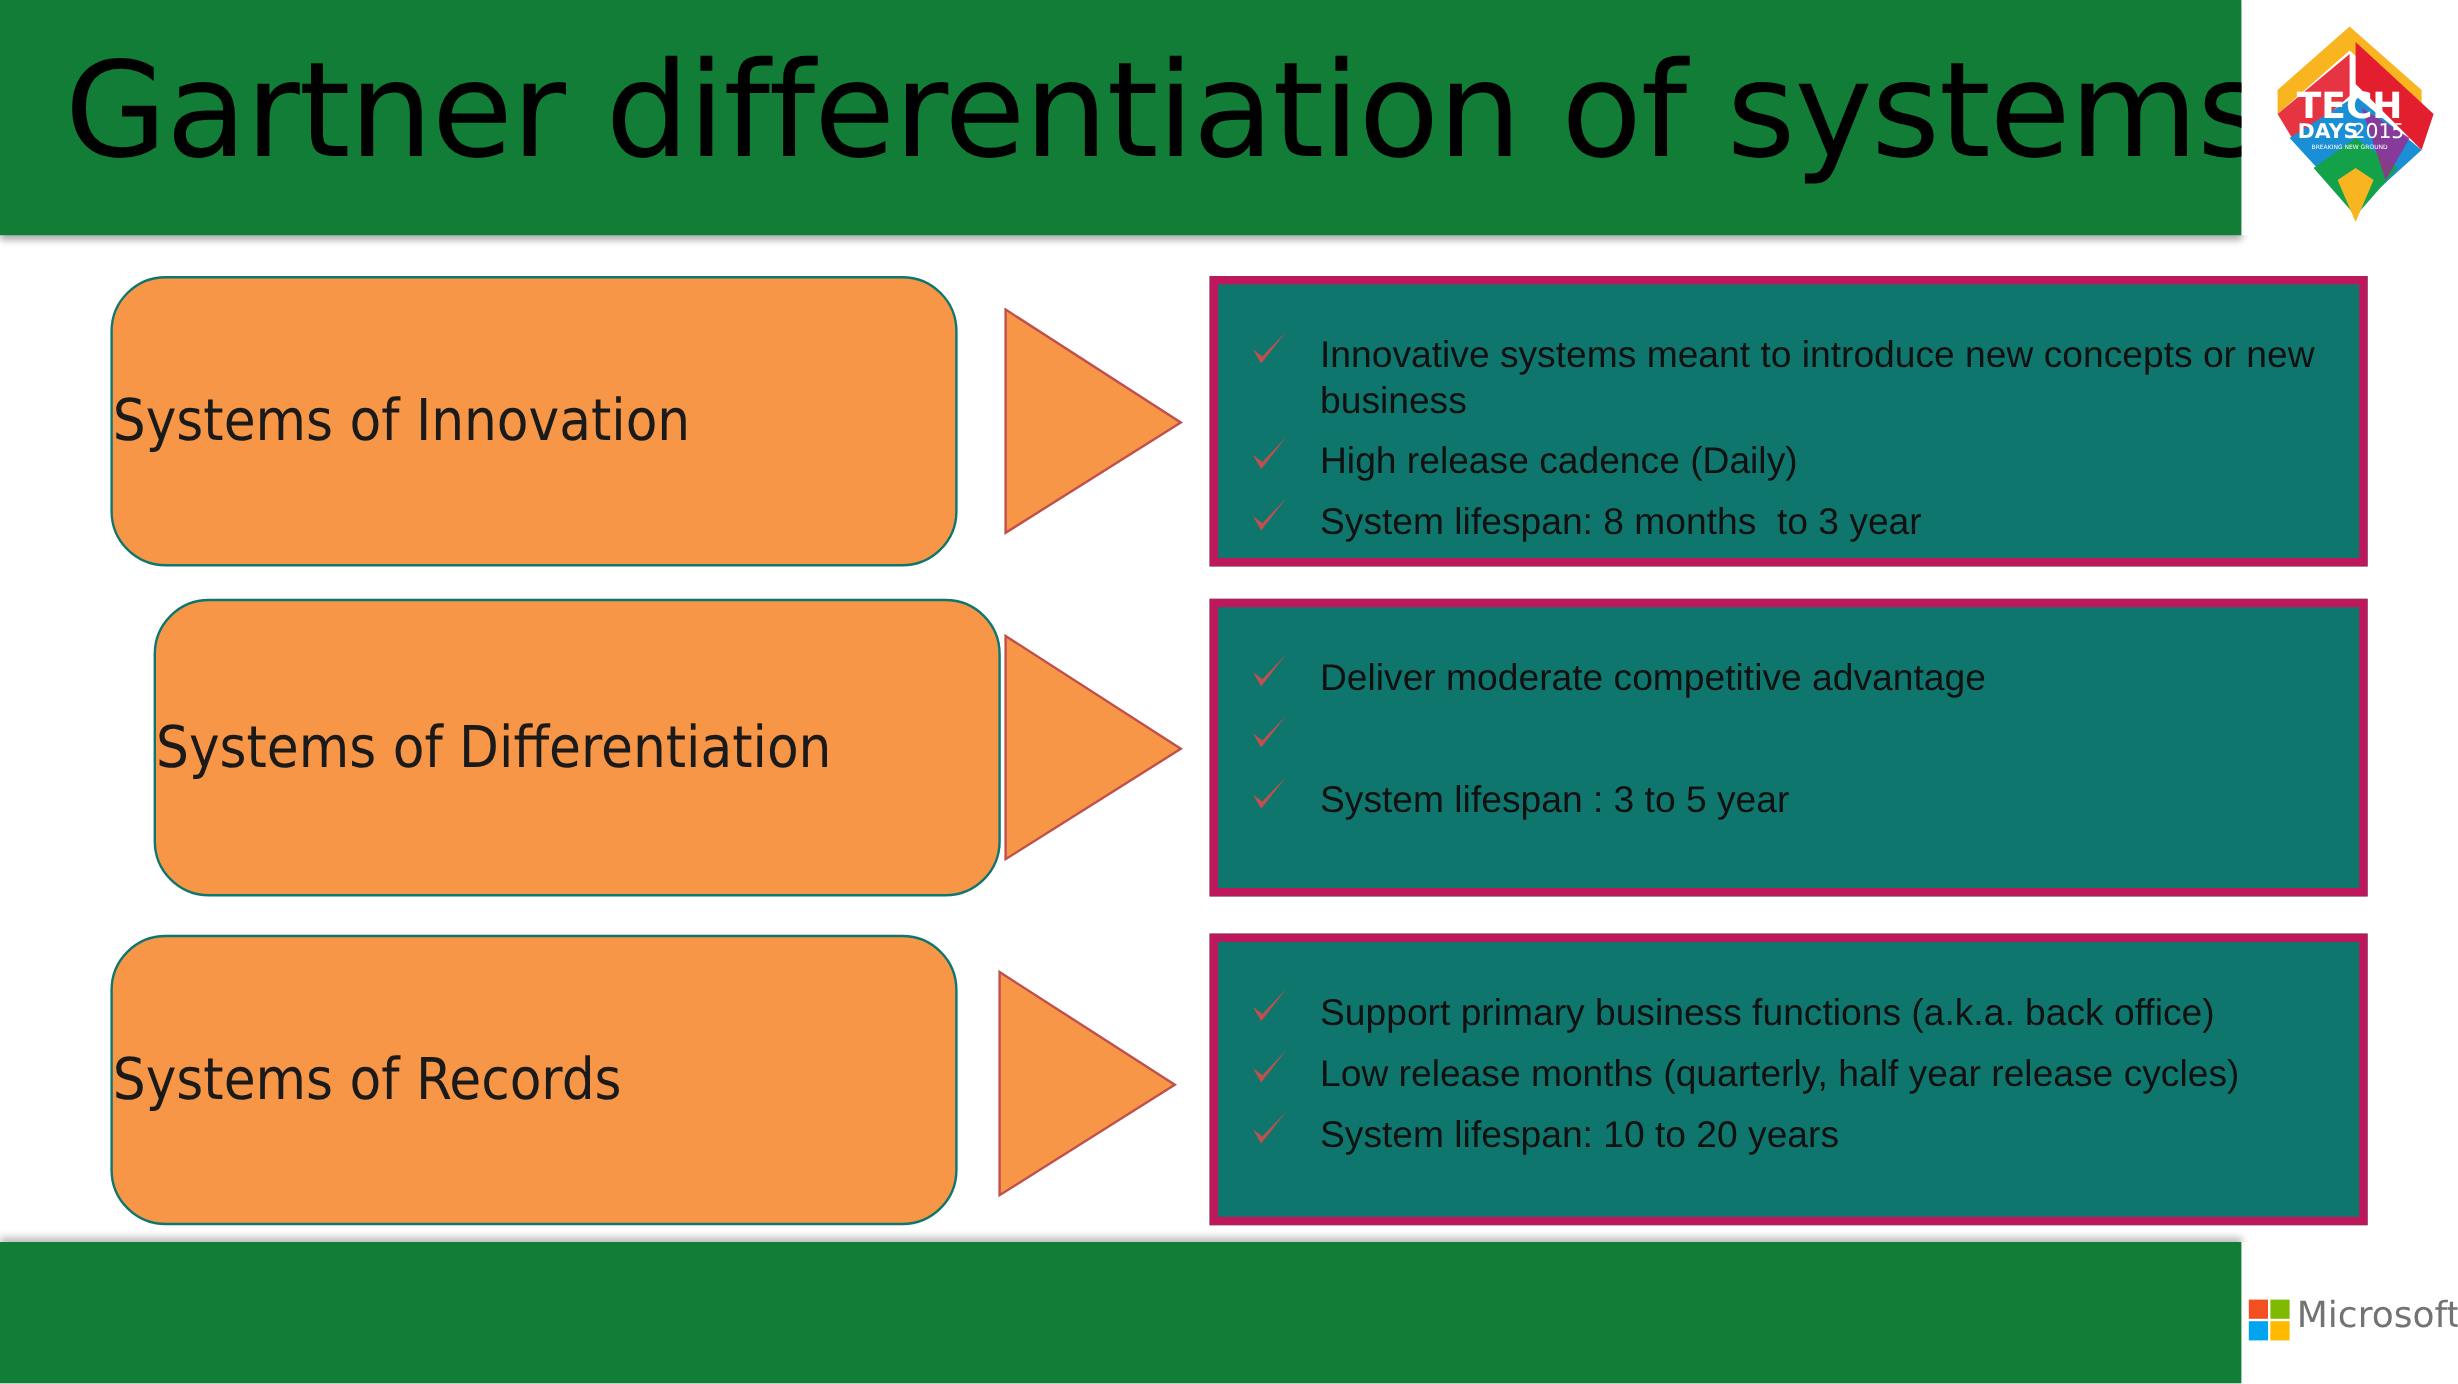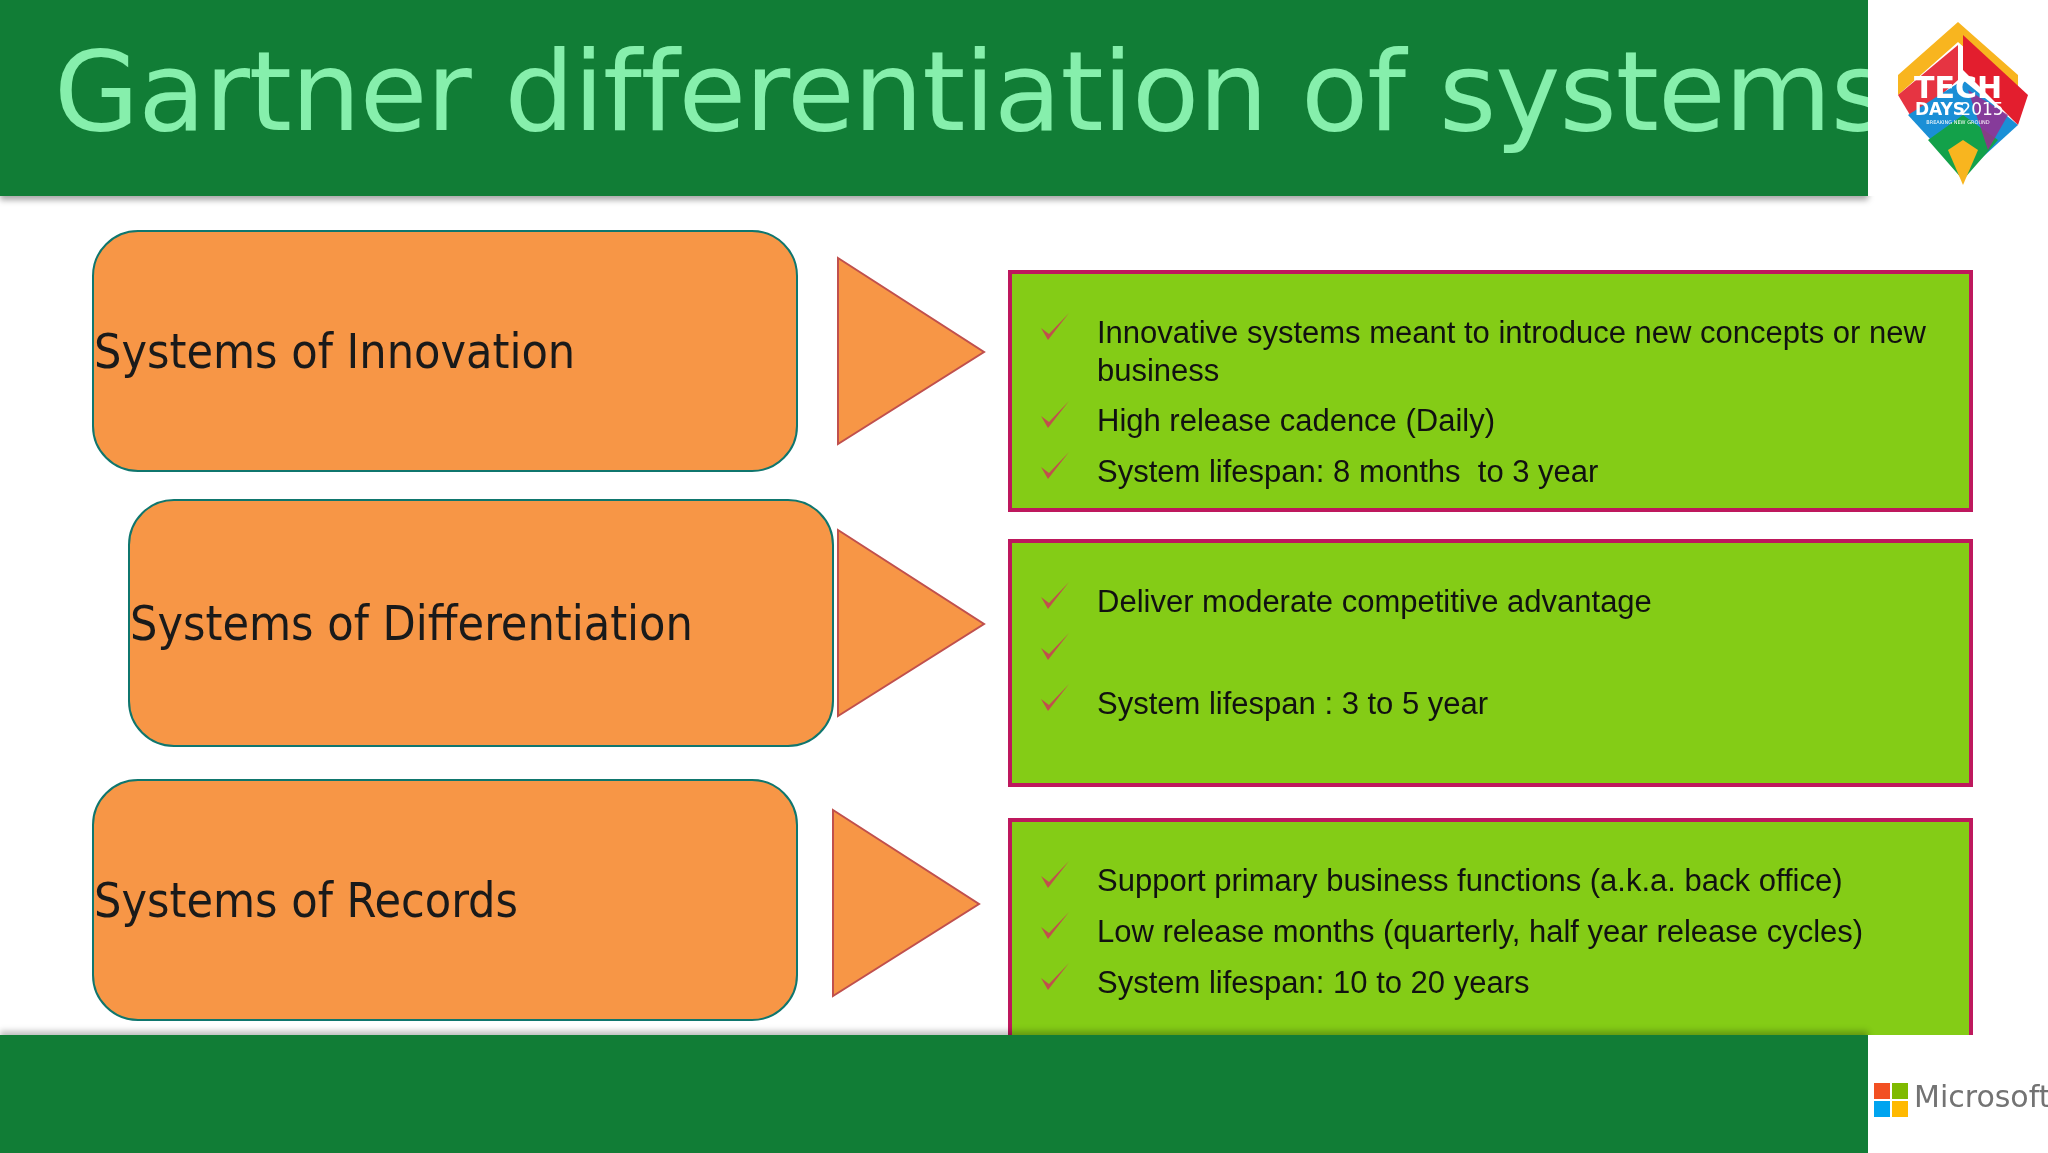--- a/index.html
+++ b/index.html
@@ -1,27 +1,27 @@
 <!DOCTYPE html>
 <html><head>
 <meta charset="utf-8">
 <style>
   html, body { margin:0; padding:0; }
   body { width:2048px; height:1153px; position:relative; background:#ffffff; overflow:hidden; font-family:"Liberation Sans", sans-serif; }
   .header { position:absolute; left:0; top:0; width:1868px; height:196px; background:#117d36; box-shadow:0 4px 6px rgba(0,0,0,0.35); }
-  .title { position:absolute; left:54px; top:26px; font-family:"DejaVu Sans", sans-serif; font-size:110px; color:#86efac; letter-spacing:-1px; white-space:nowrap; line-height:1.2; }
+  .title { position:absolute; left:54px; top:26px; font-family:"DejaVu Sans", sans-serif; font-size:110px; color:#000000; letter-spacing:-1px; white-space:nowrap; line-height:1.2; }
   .logo-area { position:absolute; left:1868px; top:0; width:180px; height:196px; background:#ffffff; }
   .footer { position:absolute; left:0; top:1035px; width:1868px; height:118px; background:#117d36; box-shadow:0 -4px 6px rgba(0,0,0,0.25); }
   .ms-area { position:absolute; left:1868px; top:1035px; width:180px; height:118px; background:#ffffff; }
   .ms-grid { position:absolute; left:6px; top:48px; width:34px; height:34px; display:grid; grid-template-columns:16px 16px; grid-template-rows:16px 16px; gap:2px; }
   .ms-text { position:absolute; left:46px; top:44px; font-family:"DejaVu Sans", sans-serif; font-size:30px; color:#737373; }
   .box { position:absolute; left:92px; width:706px; background:#f79646; border:2px solid #0f766e; border-radius:46px; display:flex; align-items:center; justify-content:flex-start; box-sizing:border-box; }
   .box span { font-family:"DejaVu Sans Condensed","DejaVu Sans", sans-serif; font-size:48px; color:#1a1a1a; }
   .tri { position:absolute; }
-  .panel { position:absolute; left:1008px; width:965px; background:#84cc16; border:4px solid #be185d; box-sizing:border-box;margin-top:40px; }
+  .panel { position:absolute; left:1008px; width:965px; background:#0f766e; border:7px solid #be185d; box-sizing:border-box; }
   .item { position:absolute; left:85px; font-size:31px; color:#111; line-height:38px; font-family:"Liberation Sans", sans-serif; }
   .check { position:absolute; left:26px; width:34px; height:34px; }
 </style>
 </head>
 <body>
 
 <div class="header">
   <div class="title">Gartner differentiation of systems</div>
 </div>
 

